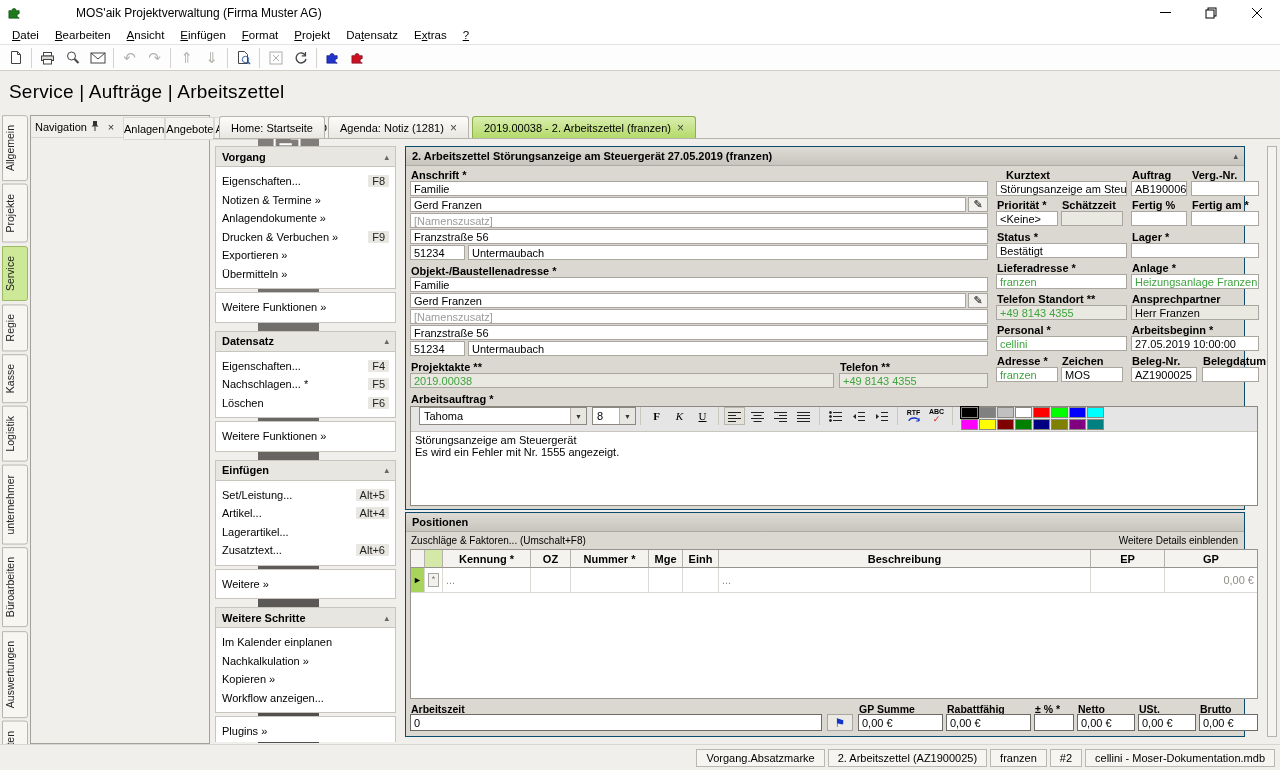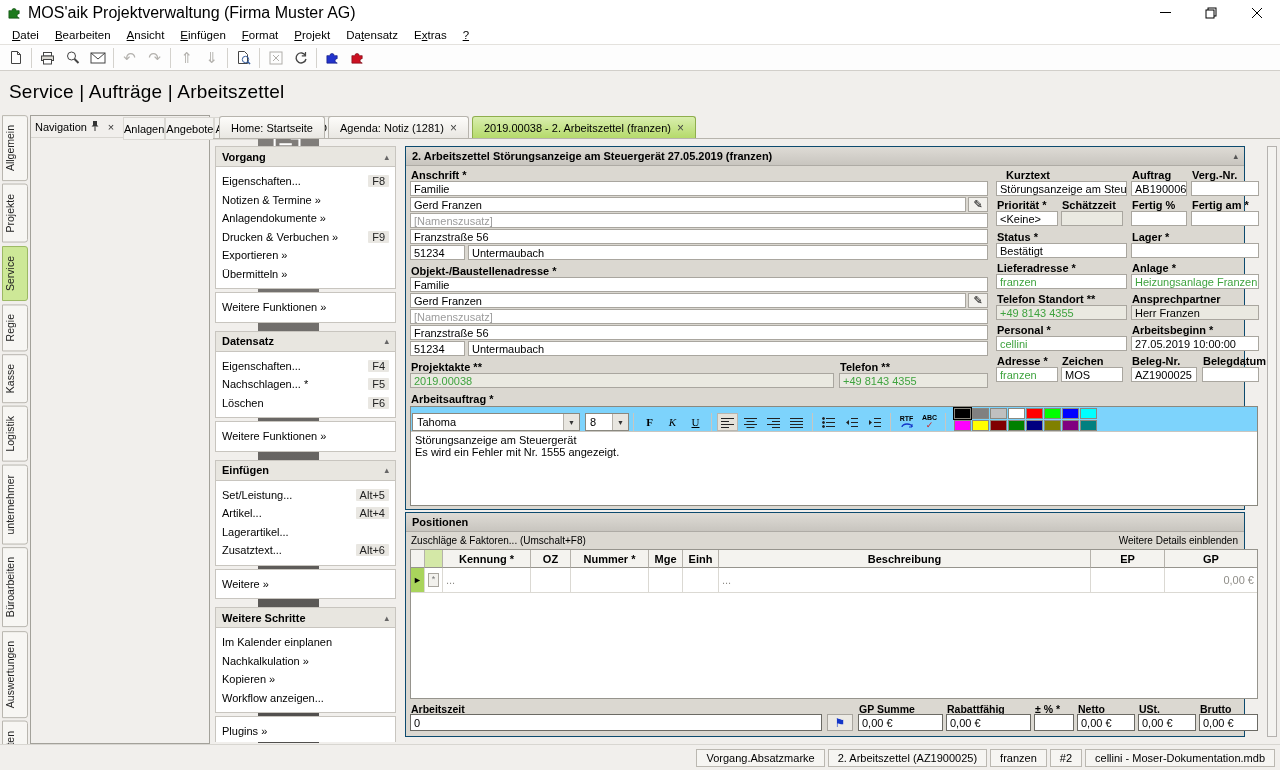--- a/index.html
+++ b/index.html
@@ -2,21 +2,21 @@
 <html><head>
 <meta charset="utf-8">
 <style>
   html,body{margin:0;padding:0;}
   body{font-family:"Liberation Sans","DejaVu Sans",sans-serif;font-size:11px;color:#000;
        width:1280px;height:770px;overflow:hidden;background:#f1efec;}
   #app{position:relative;width:1280px;height:770px;background:#f1efec;}
   
   .titlebar{position:absolute;left:0;top:0;width:100%;height:25px;background:#fff;display:flex;align-items:center;}
   .app-ic{margin:0 6px 0 7px;display:flex;}
-  .title{font-size:16px;}
+  .title{font-size:12px;margin-left:48px;}
   .wctrls{margin-left:auto;display:flex;height:100%;}
   .wc{width:46px;height:100%;display:flex;align-items:center;justify-content:center;}
   .menubar{position:absolute;left:0;top:25px;width:100%;height:19px;background:#fff;display:flex;align-items:center;padding-left:4px;box-sizing:border-box;}
   .mi{padding:2px 8px;font-size:11.5px;}
   .toolbar{position:absolute;left:0;top:44px;width:100%;height:27px;background:#fdfdfd;border-top:1px solid #e4e2de;border-bottom:1px solid #d2cfca;display:flex;align-items:center;padding-left:3px;box-sizing:border-box;}
   .tb{width:25px;height:24px;display:flex;align-items:center;justify-content:center;font-size:15px;color:#3c3c3c;}
   .tb.dis{color:#b4b2ae;}
   .tsep{width:1px;height:20px;background:#d4d2cd;margin:0 3px;}
   .crumbbar{position:absolute;left:0;top:71px;width:100%;height:42px;background:#f1efec;display:flex;align-items:center;}
   .crumb{font-size:19px;padding-left:9px;letter-spacing:.2px;}
@@ -63,21 +63,21 @@
   .phead .caret{margin-left:auto;color:#555;font-size:9px;}
   .lbl{position:absolute;font-weight:bold;white-space:nowrap;}
   .fld{position:absolute;height:15px;line-height:15px;background:#fff;border:1px solid #a9a69f;padding:0 3px;
        white-space:nowrap;overflow:hidden;box-sizing:border-box;font-size:11px;}
   .fld.ro{background:#eae9e1;}
   .fld.grn{color:#3fa33f;}
   .fld.ph{color:#9b9b9b;}
   .pencil{position:absolute;width:20px;height:15px;background:#f2f1ed;border:1px solid #a9a69f;display:flex;align-items:center;justify-content:center;font-size:11px;box-sizing:border-box;}
   
   .editor{position:absolute;left:4px;top:259px;width:848px;height:100px;background:#fff;border:1px solid #8a887f;box-sizing:border-box;}
-  .etb{height:24px;border-bottom:1px solid #c9c6c0;display:flex;align-items:flex-end;padding:0 1px;background:#7dd3fc;}
+  .etb{height:24px;border-bottom:1px solid #c9c6c0;display:flex;align-items:flex-start;padding:0 8px;background:#e5e5e5;}
   .sel{height:18px;background:#fff;border:1px solid #8a887f;display:flex;align-items:center;box-sizing:border-box;}
   .sel .v{padding:0 4px;flex:1;}
   .sel .a{width:15px;height:100%;background:#e8e6e0;border-left:1px solid #b5b2ab;display:flex;align-items:center;justify-content:center;font-size:7px;color:#333;}
   .eb{width:21px;height:18px;display:flex;align-items:center;justify-content:center;margin:0 1px;}
   .eb.on{background:#e4e2da;border:1px solid #b9b6af;box-sizing:border-box;}
   .esep{width:1px;height:18px;background:#c9c6c0;margin:0 4px;}
   .bld{font-weight:bold;font-family:"Liberation Serif",serif;}
   .ita{font-style:italic;font-family:"Liberation Serif",serif;}
   .und{text-decoration:underline;font-family:"Liberation Serif",serif;}
   .pal{display:grid;grid-template-columns:repeat(8,17px);grid-auto-rows:11px;gap:1px;margin-left:4px;}

